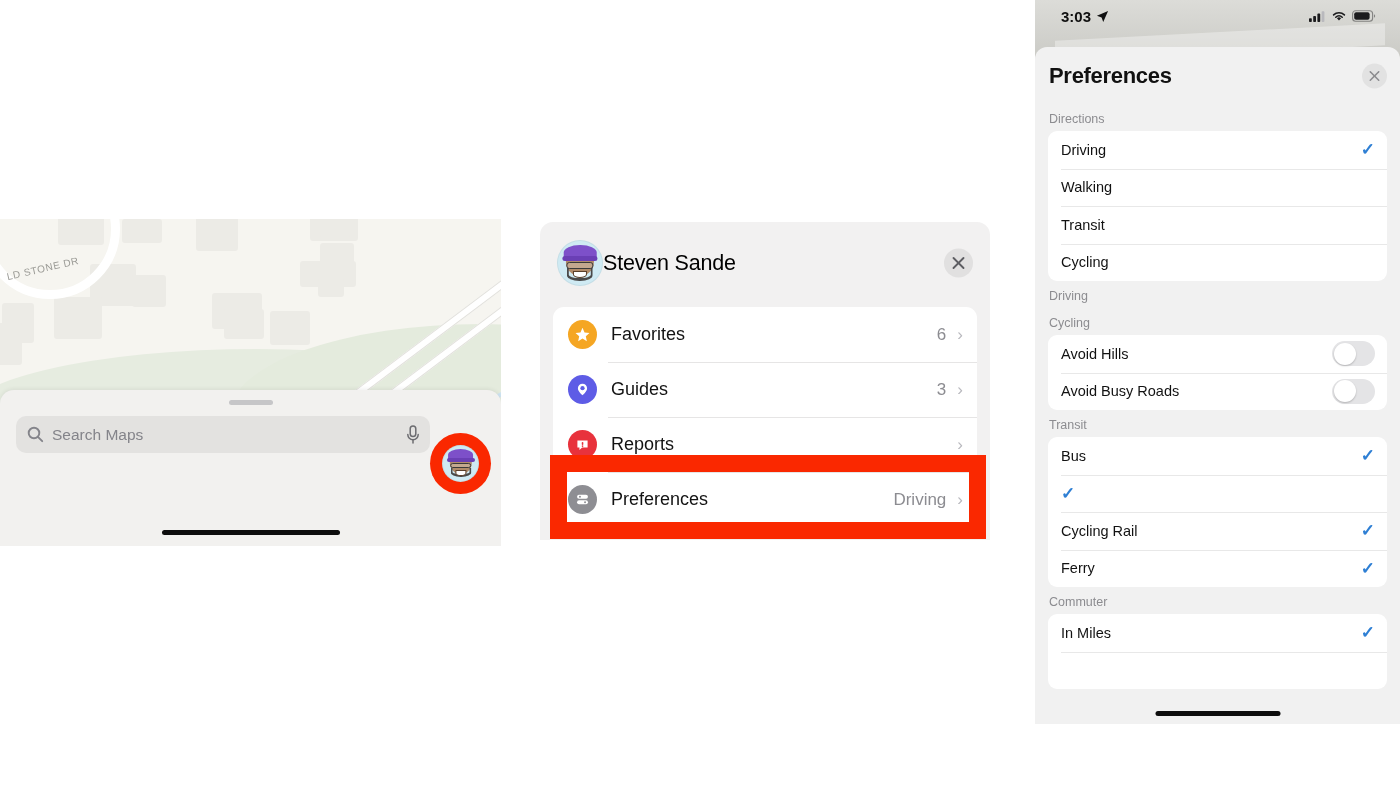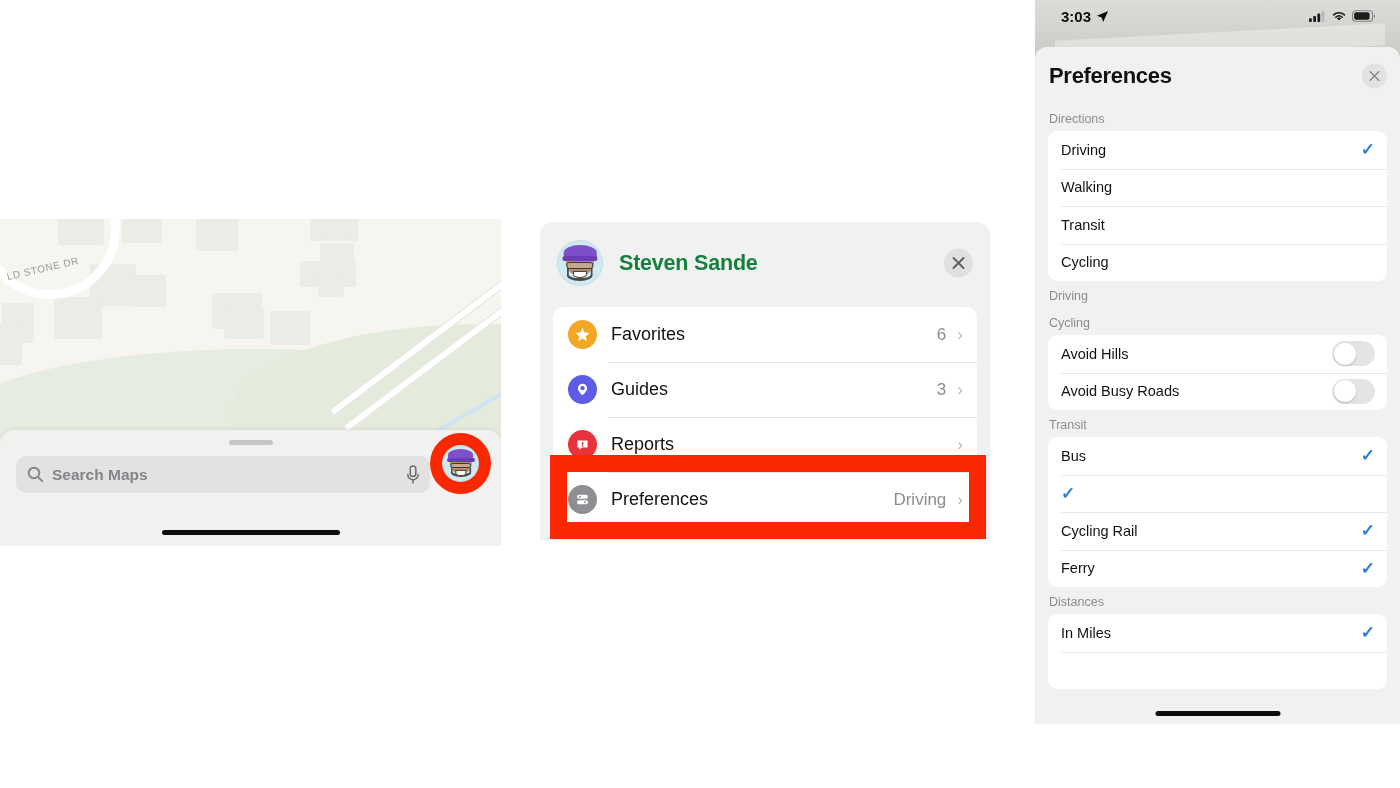--- a/index.html
+++ b/index.html
@@ -76,25 +76,24 @@
     left: 256px; top: 213px;
     width: 26px; height: 78px;
     background: #ffffff;
     border: 1px solid #e6e5e0;
     border-radius: 13px;
     transform: rotate(18deg);
   }
   .search-sheet {
     position: absolute;
     left: 0; bottom: 0;
-    width: 501px; height: 116px;
+    width: 501px; height: 156px;
     background: #f2f1ef;
     border-radius: 14px 14px 0 0;
     box-shadow: 0 -1px 4px rgba(0,0,0,0.07);
-    font-weight: bold;
   }
   .grabber {
     position: absolute;
     left: 50%; top: 10px;
     transform: translateX(-50%);
     width: 44px; height: 5px;
     border-radius: 3px;
     background: #c6c6c8;
   }
   .search-field {
@@ -201,23 +200,22 @@
   }
   .account-header {
     position: absolute;
     left: 0; top: 0;
     width: 450px; height: 82px;
     display: flex; align-items: center;
     padding: 0 17px;
   }
   .account-name {
     font-size: 21.5px;
-    font-weight: bold;
-    color: #15803d;
-    margin-left: 16px;
+    font-weight: normal;
+    color: #000000;
     letter-spacing: -0.2px;
   }
   .close-circle {
     position: absolute;
     right: 17px; top: 50%;
     transform: translateY(-50%);
     width: 29px; height: 29px;
     border-radius: 50%;
     background: #e1e0e0;
     display: flex; align-items: center; justify-content: center;
@@ -633,21 +631,21 @@
         <div class="pref-row">
           <span class="pref-label">Cycling Rail</span>
           <span class="check">✓</span>
         </div>
         <div class="pref-row">
           <span class="pref-label">Ferry</span>
           <span class="check">✓</span>
         </div>
       </div>
 
-      <div class="section-header">Distances</div>
+      <div class="section-header">Commuter</div>
       <div class="pref-group">
         <div class="pref-row">
           <span class="pref-label">In Miles</span>
           <span class="check">✓</span>
         </div>
         <div class="pref-row">
           <span class="pref-label"></span>
         </div>
       </div>
     </div>

